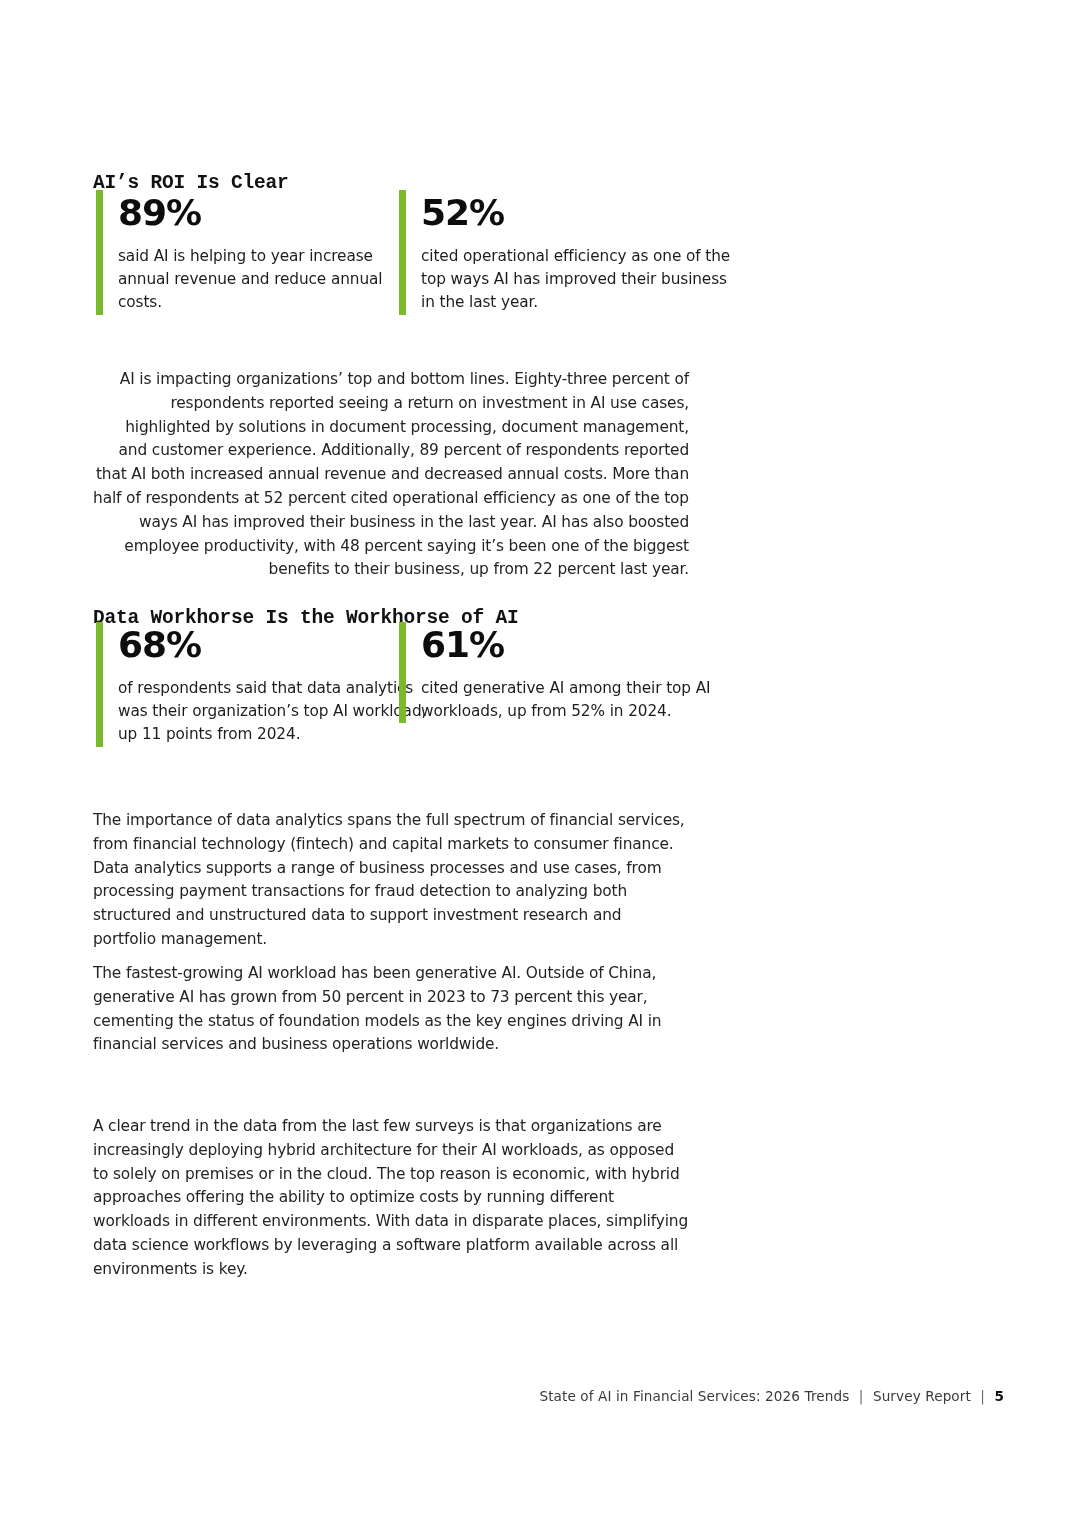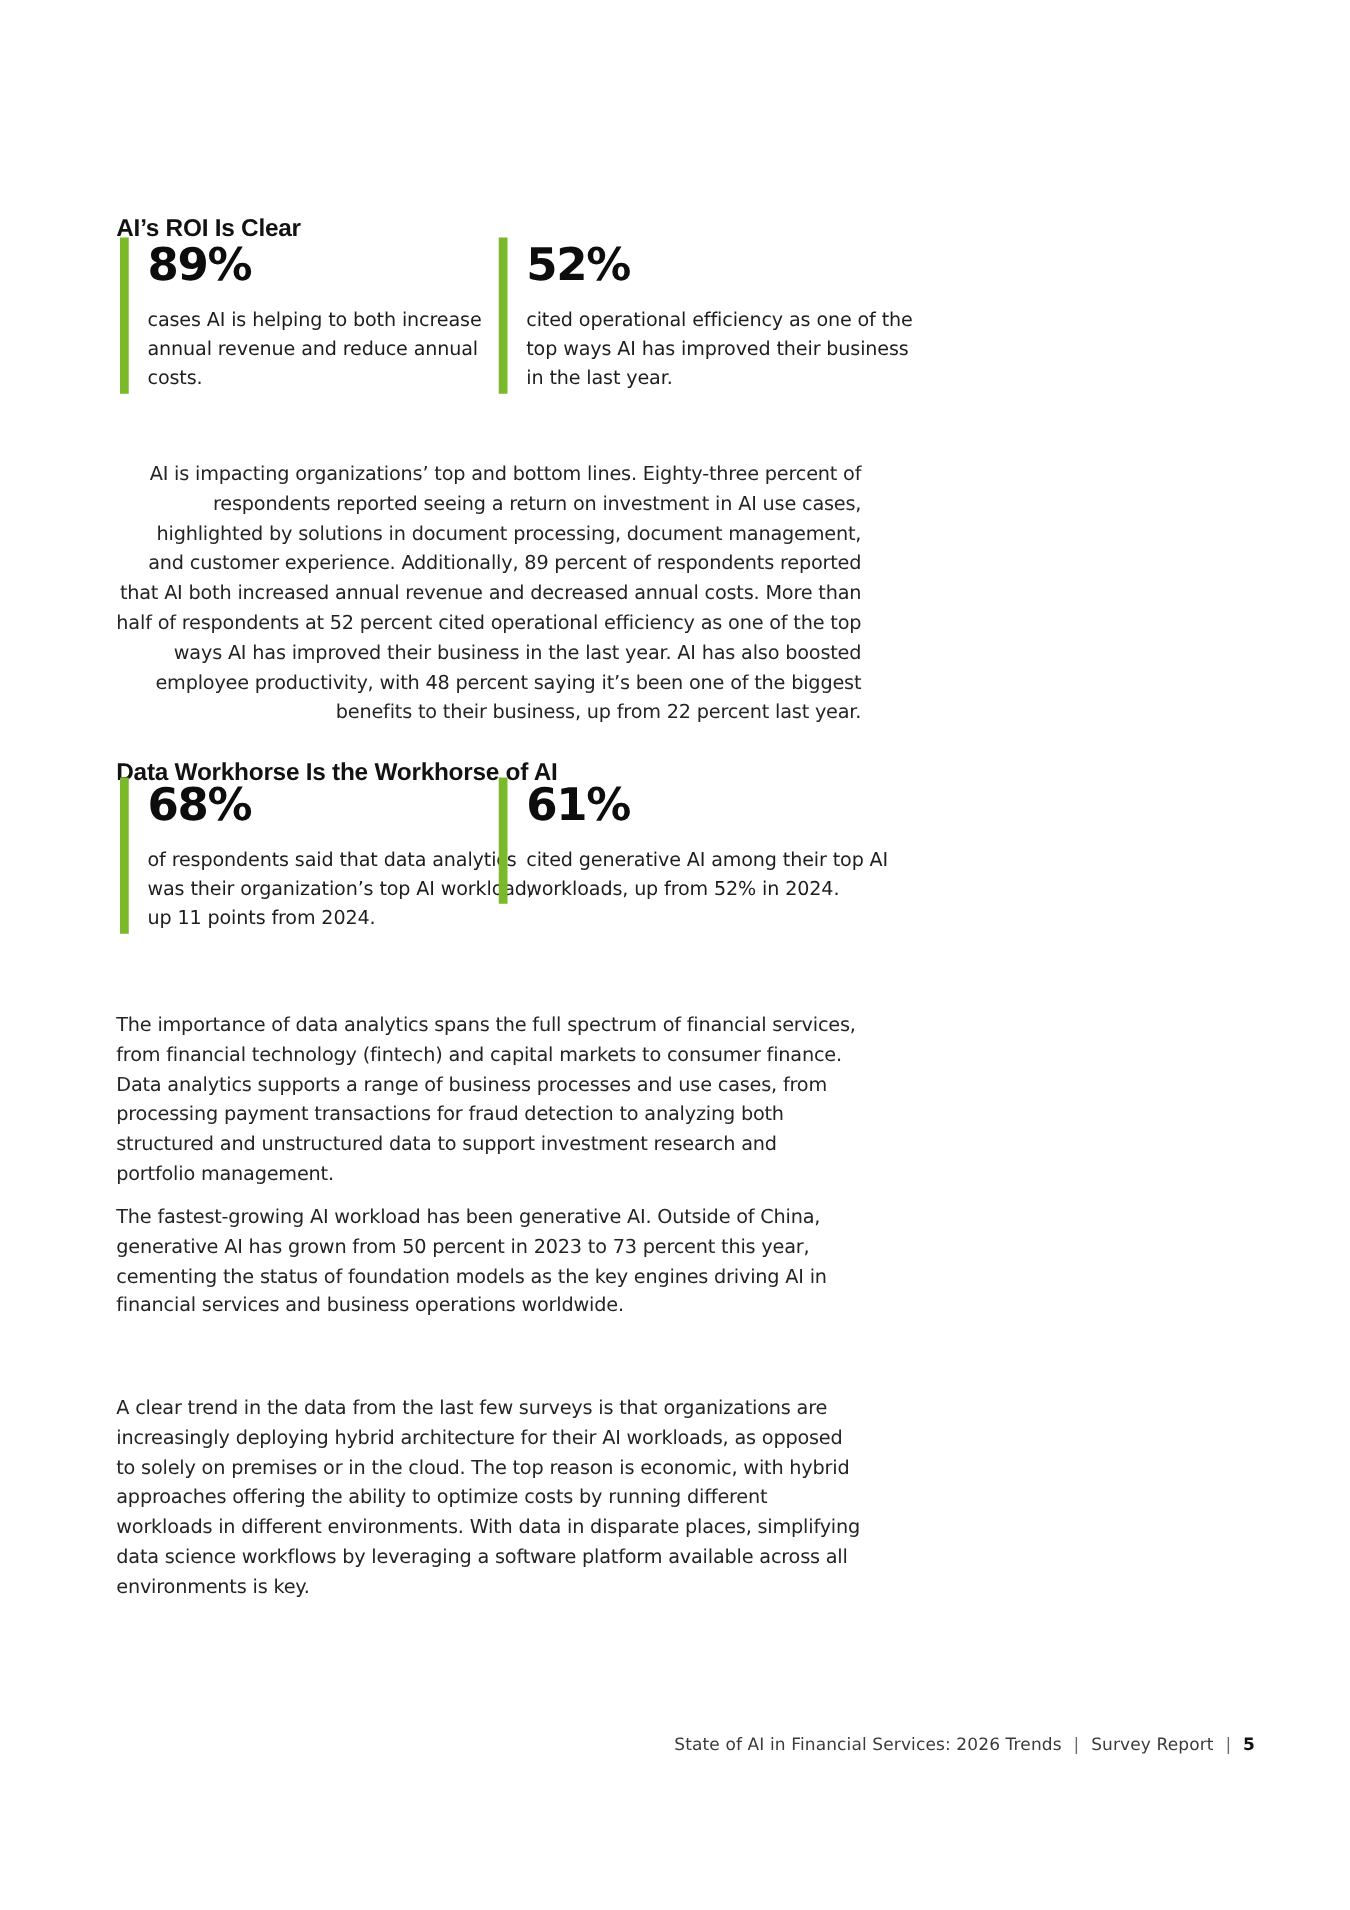--- a/index.html
+++ b/index.html
@@ -21,21 +21,21 @@
     width: 1080px;
     height: 1528px;
     background: #ffffff;
     overflow: hidden;
   }
 
   
   .section-heading {
     position: absolute;
     left: 93px;
-    font-family: Liberation Sans, sans-serif;
+    font-family: Liberation Mono, monospace;
     font-weight: 700;
     font-size: 19.5px;
     letter-spacing: -0.2px;
     color: #121212;
     white-space: nowrap;
   }
   #h-roi    { top: 156px; }
   #h-data   { top: 591px; }
   #h-hybrid { top: 1083px; }
 
@@ -113,21 +113,21 @@
 </head>
 <body>
 
 <div class="page">
 
   <h2 class="section-heading" id="h-roi">AI’s ROI Is Clear</h2>
 
   <div class="stat" id="stat-89">
     <span class="bar" style="background: rgb(122, 185, 41);"></span>
     <div class="num">89%</div>
-    <div class="cap">cases AI is helping to both increase annual revenue and reduce annual costs.</div>
+    <div class="cap">said AI is helping to year increase annual revenue and reduce annual costs.</div>
   </div>
 
   <div class="stat" id="stat-52">
     <span class="bar" style="background: rgb(122, 185, 41);"></span>
     <div class="num">52%</div>
     <div class="cap">cited operational efficiency as one of the top ways AI has improved their business in the last year.</div>
   </div>
 
   <p class="para" id="p-roi">AI is impacting organizations’ top and bottom lines. Eighty-three percent of respondents reported seeing a return on investment in AI use cases, highlighted by solutions in document processing, document management, and customer experience. Additionally, 89 percent of respondents reported that AI both increased annual revenue and decreased annual costs. More than half of respondents at 52 percent cited operational efficiency as one of the top ways AI has improved their business in the last year. AI has also boosted employee productivity, with 48 percent saying it’s been one of the biggest benefits to their business, up from 22 percent last year.</p>
 

